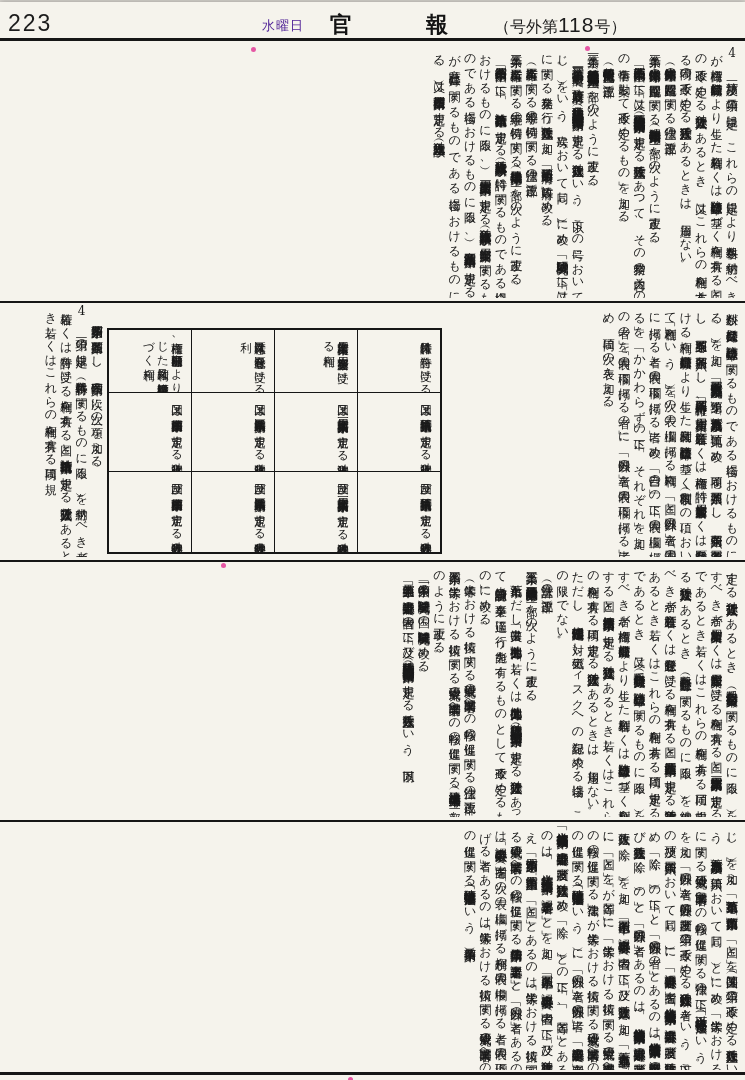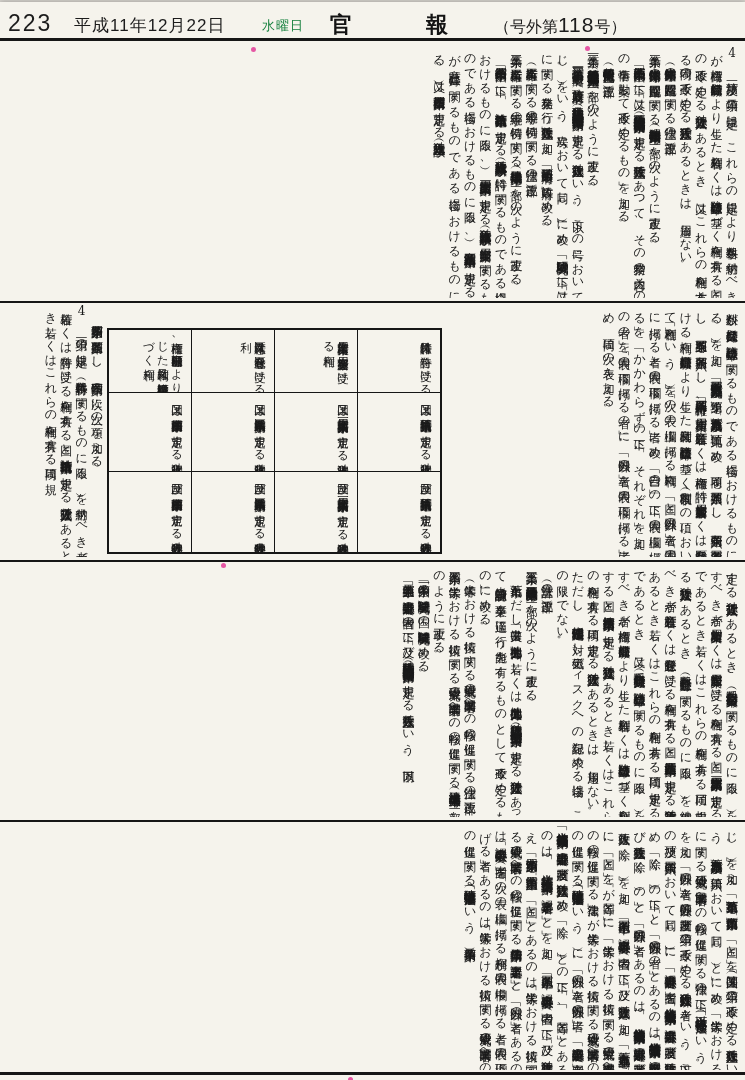--- a/index.html
+++ b/index.html
@@ -6,21 +6,21 @@
   body{background:#d8d5cf;font-family:"DejaVu Serif", serif;}
   #page{position:relative;width:745px;height:1080px;margin:2px auto;background:#f5f3ec;overflow:hidden;
         box-shadow:0 0 6px rgba(0,0,0,.3);}
   
   #header{position:absolute;top:0;left:0;right:0;height:38px;}
   .pagenum{position:absolute;left:8px;top:8px;font-family:"Liberation Sans",sans-serif;
            font-size:23px;letter-spacing:2px;color:#1c1c1c;}
   .hdate{position:absolute;left:74px;top:12px;font-family:"Liberation Sans",sans-serif;
          font-size:17px;letter-spacing:1px;color:#1c1c1c;}
   .hweek{position:absolute;left:262px;top:15px;font-family:Liberation Serif, serif;
-         font-size:13px;letter-spacing:1px;color:#15803d;}
+         font-size:13px;letter-spacing:1px;color:#4c1d95;}
   .htitle{position:absolute;left:330px;top:8px;font-size:22px;font-weight:bold;
           letter-spacing:74px;color:#141414;white-space:nowrap;}
   .hissue{position:absolute;left:494px;top:11px;font-family:"Liberation Sans",sans-serif;
           font-size:16px;color:#1c1c1c;white-space:nowrap;}
   .hissue .inum{font-size:21px;letter-spacing:1px;}
   
   .hrule{position:absolute;left:0;right:0;background:#161616;}
   #rule-header{top:36px;height:2.5px;}
   #rule-b1{top:299px;height:1.5px;}
   #rule-b2{top:558px;height:1.5px;}
@@ -53,21 +53,20 @@
   
   .dot{position:absolute;width:5px;height:5px;border-radius:50%;background:#e23a97;opacity:.85;}
 </style>
 </head>
 <body>
 
 <div id="page">
 
   <div id="header">
     <span class="pagenum">223</span>
-    <span class="hdate">平成11年12月22日</span>
     <span class="hweek">水曜日</span>
     <span class="htitle">官報</span>
     <span class="hissue"><span>（号外第</span><span class="inum">118</span><span>号）</span></span>
   </div>
 
   <div class="hrule" id="rule-header"></div>
   <div class="hrule" id="rule-b1"></div>
   <div class="hrule" id="rule-b2"></div>
   <div class="hrule" id="rule-b3"></div>
   <div class="hrule" id="rule-bottom"></div>

